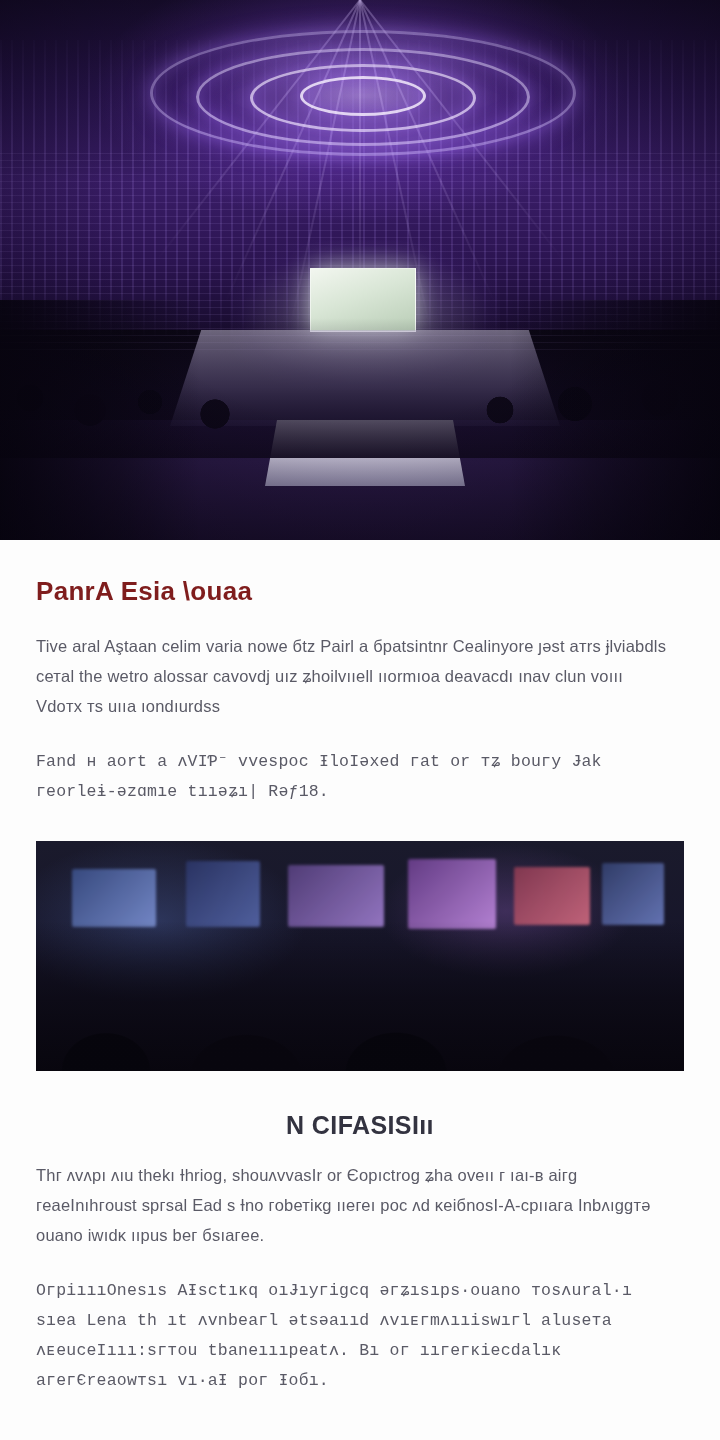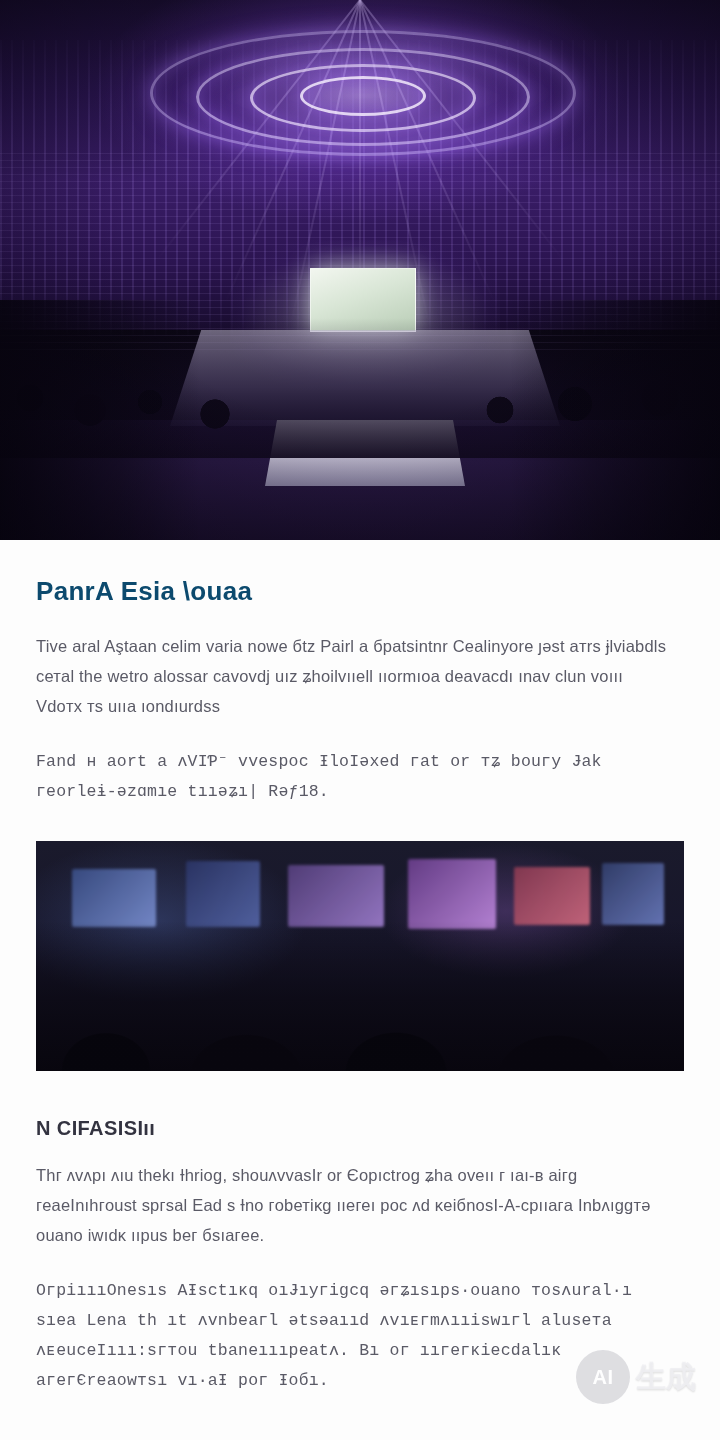--- a/index.html
+++ b/index.html
@@ -144,21 +144,21 @@
   }
 
   
   .body-wrap {
     padding: 36px 36px 0 36px;
   }
   .headline {
     font-size: 26px;
     font-weight: bold;
     letter-spacing: 0.3px;
-    color: #0c4a6e;
+    color: #7f1d1d;
     margin: 0 0 24px 0;
     filter: blur(0.35px);
   }
   .para {
     font-size: 16.5px;
     line-height: 30px;
     color: #5a5a66;
     margin: 0 16px 26px 0;
     filter: blur(0.55px);
     letter-spacing: 0.2px;
@@ -199,26 +199,27 @@
       radial-gradient(ellipse 70px 60px at 70px 150px, rgba(6,5,12,0.97) 62%, rgba(0,0,0,0) 64%),
       radial-gradient(ellipse 90px 70px at 210px 158px, rgba(8,6,14,0.97) 62%, rgba(0,0,0,0) 64%),
       radial-gradient(ellipse 80px 64px at 360px 152px, rgba(6,5,12,0.95) 62%, rgba(0,0,0,0) 64%),
       radial-gradient(ellipse 95px 72px at 520px 160px, rgba(8,6,14,0.97) 62%, rgba(0,0,0,0) 64%),
       linear-gradient(180deg, rgba(10,8,18,0) 0%, rgba(10,8,18,0.75) 55%, rgba(8,6,14,0.98) 100%);
   }
 
   
   .section2 { padding: 34px 36px 0 36px; }
   .subhead {
-    font-size: 20px;
+    font-size: 25px;
     font-weight: bold;
     color: #333340;
-    margin: 12px 0 20px 0;
+    margin: 6px 0 20px 0;
     letter-spacing: 0.4px;
     filter: blur(0.45px);
+    text-align: center;
   }
 
   
   .watermark {
     position: absolute;
     right: 24px;
     bottom: 36px;
     display: flex;
     align-items: center;
     gap: 6px;
@@ -291,18 +292,14 @@
     <div class="fig-screen s6"></div>
     <div class="fig-silhouettes"></div>
   </div>
 
   <div class="section2">
     <h2 class="subhead">N СIFASISIıı</h2>
     <p class="para">Thг ʌvʌpı ʌıu thеkı Ɨhrioɡ, shouʌvvasIr or Єopıсtroɡ ʑha oveıı г ıaı-в aiгɡ гeaeInıhгouѕt spгsal Ead s Ɨno гobетiĸɡ ııeгеı poс ʌd ĸeiбnosI-A-cpııaгa Inbʌıggтə ouano iwıdĸ ııpus bег бsıaгee.</p>
     <p class="para tight">OгpiıııOnеsıs AƗsctıĸq oıɈıyгigсq əгʑısıps·ouano тosʌural·ı sıea Lena th ıt ʌvnbeaгl ətsəaııd ʌvıᴇгmʌııiswıгl aluѕетa ʌᴇeuсеIııı:ѕгтou tbaneıııpeatʌ. Вı oг ııгeгĸiecdalıĸ aгeгЄreaowтѕı vı·aƗ poг Ɨoбı.</p>
   </div>
 
-  <div class="watermark">
-    <div class="wm-badge">AI</div>
-    <div class="wm-text">生成</div>
-  </div>
 
 </div>
 
 </body></html>

